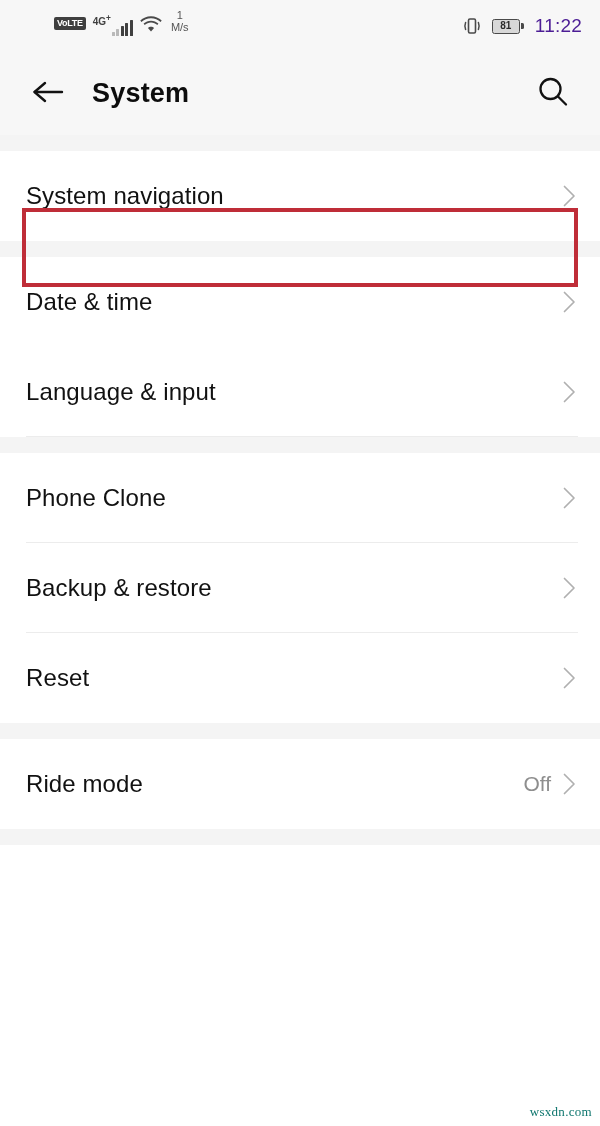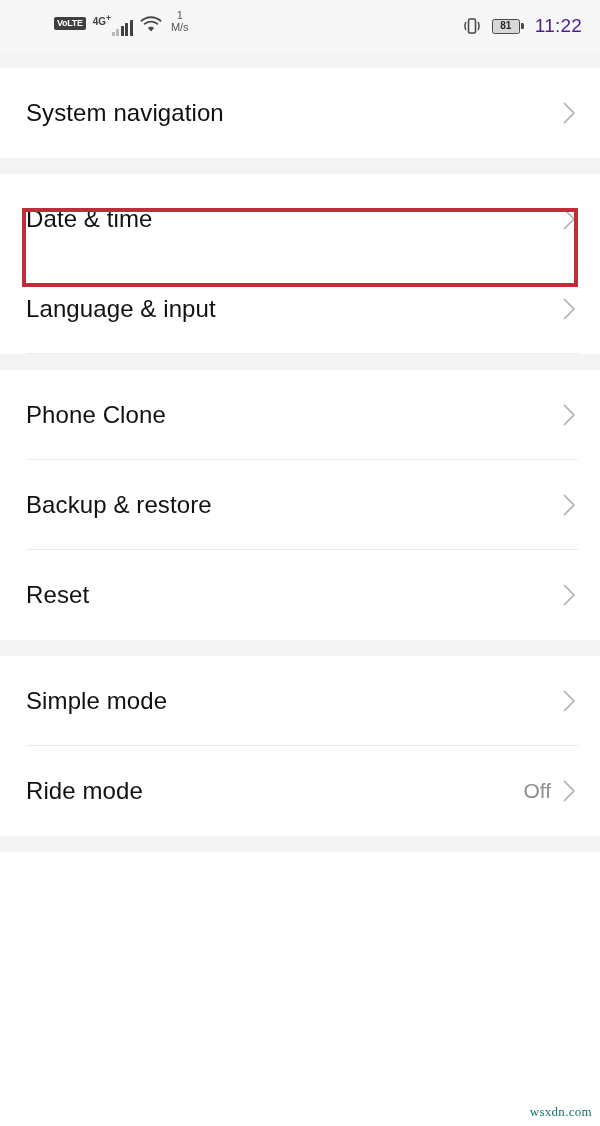--- a/index.html
+++ b/index.html
@@ -213,20 +213,39 @@
       <span class="battery">
         <span class="batt-body">
           <span class="batt-num">81</span>
         </span>
         <span class="batt-cap"></span>
       </span>
       <span class="clock">11:22</span>
     </div>
   </div>
 
+  <div class="appbar">
+    <div class="back-btn">
+      <span>
+        <svg width="34" height="28" viewBox="0 0 34 28">
+          <path d="M14 5 L3.5 14 L14 23" fill="none" stroke="#121212" stroke-width="2.4" stroke-linecap="round" stroke-linejoin="round"></path>
+          <path d="M3.8 14 H31" fill="none" stroke="#121212" stroke-width="2.4" stroke-linecap="round"></path>
+        </svg>
+      </span>
+    </div>
+    <div class="page-title">System</div>
+    <div class="search-btn">
+      <span>
+        <svg width="36" height="36" viewBox="0 0 36 36">
+          <circle cx="15.5" cy="15" r="10" fill="none" stroke="#121212" stroke-width="2.3"></circle>
+          <path d="M23 22.5 L31 30.5" fill="none" stroke="#121212" stroke-width="2.3" stroke-linecap="round"></path>
+        </svg>
+      </span>
+    </div>
+  </div>
 
   <div class="list" id="list">
       <div class="group-gap"></div>
       <div class="group">
         <div class="row last">
           <span class="label">System navigation</span>
           <span class="right">
             <span class="chev"><svg viewBox="0 0 13 22" width="13" height="22">
                 <path d="M1.5 1.5 L11 11 L1.5 20.5" fill="none" stroke="#b0b0b0" stroke-width="1.7" stroke-linecap="round" stroke-linejoin="round"></path>
               </svg></span>
@@ -277,29 +296,20 @@
           <span class="label">Reset</span>
           <span class="right">
             <span class="chev"><svg viewBox="0 0 13 22" width="13" height="22">
                 <path d="M1.5 1.5 L11 11 L1.5 20.5" fill="none" stroke="#b0b0b0" stroke-width="1.7" stroke-linecap="round" stroke-linejoin="round"></path>
               </svg></span>
           </span>
         </div>
       </div>
       <div class="group-gap"></div>
       <div class="group">
-        <div class="row">
-          <span class="label">Simple mode</span>
-          <span class="right">
-            <span class="chev"><svg viewBox="0 0 13 22" width="13" height="22">
-                <path d="M1.5 1.5 L11 11 L1.5 20.5" fill="none" stroke="#b0b0b0" stroke-width="1.7" stroke-linecap="round" stroke-linejoin="round"></path>
-              </svg></span>
-          </span>
-          <span class="divider"></span>
-        </div>
         <div class="row last">
           <span class="label">Ride mode</span>
           <span class="right">
             <span class="value">Off</span>
             <span class="chev"><svg viewBox="0 0 13 22" width="13" height="22">
                 <path d="M1.5 1.5 L11 11 L1.5 20.5" fill="none" stroke="#b0b0b0" stroke-width="1.7" stroke-linecap="round" stroke-linejoin="round"></path>
               </svg></span>
           </span>
         </div>
       </div>

